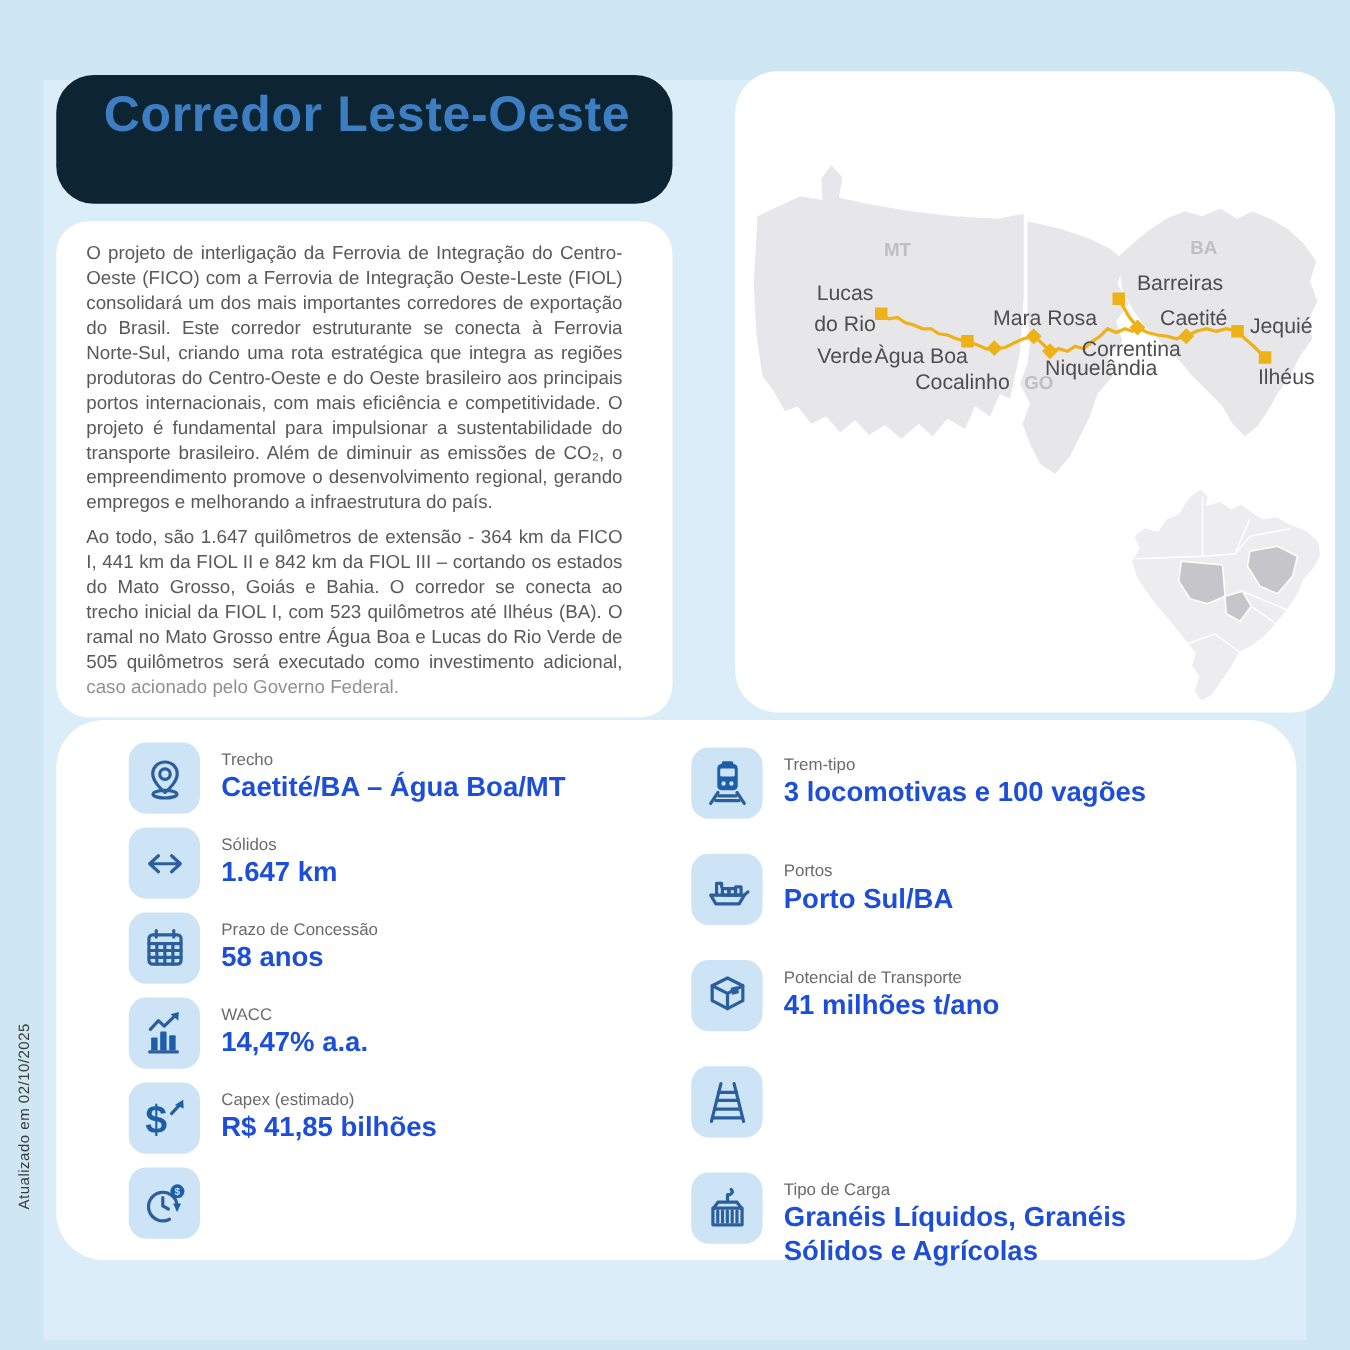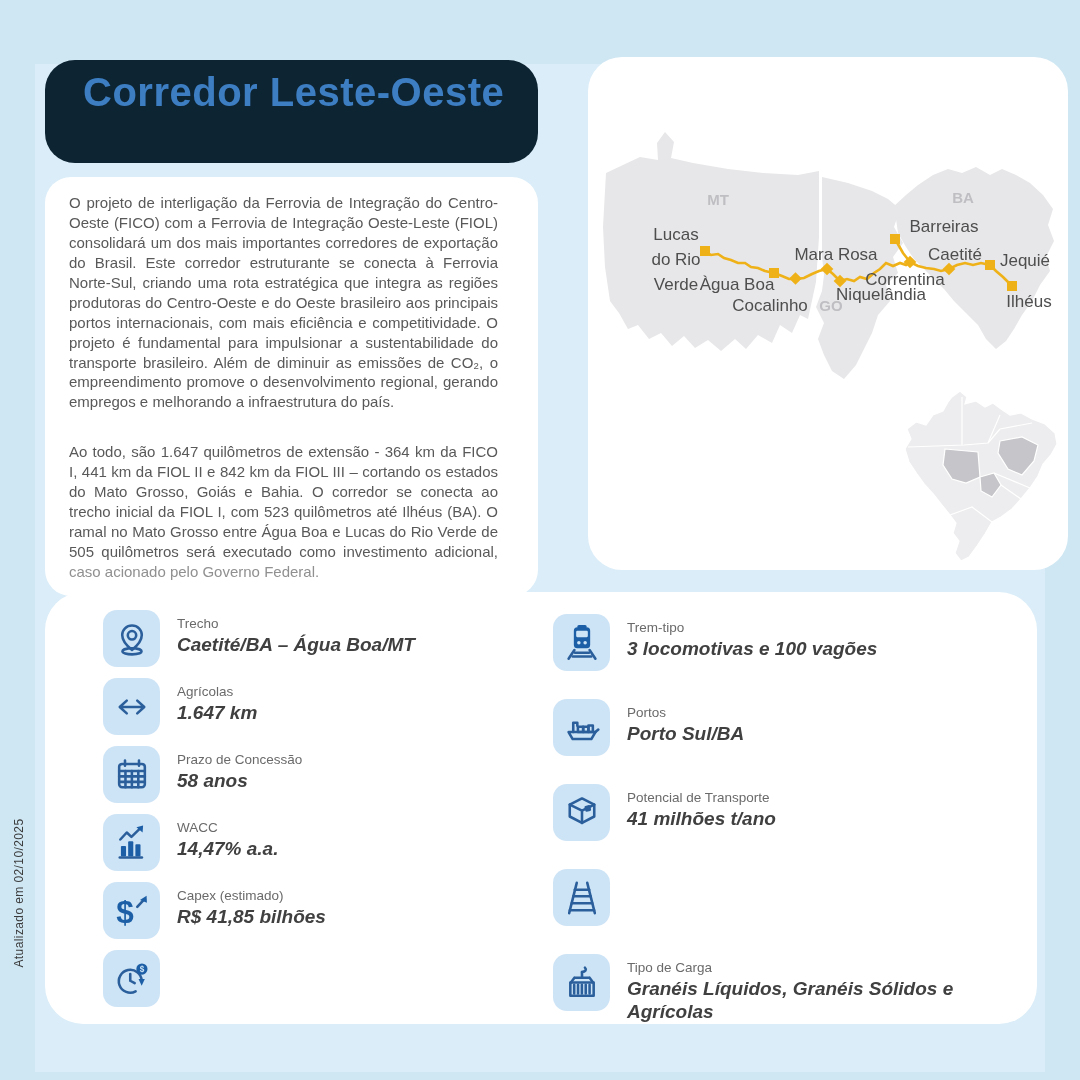--- a/index.html
+++ b/index.html
@@ -8,41 +8,41 @@
   .canvas { position:relative; width:1080px; height:1080px; background:#cfe7f3; overflow:hidden; }
   .inner-panel { position:absolute; left:35px; top:64px; width:1010px; height:1008px; background:#daedf8; }
 
   .title-card { position:absolute; left:45px; top:60px; width:493px; height:103px;
                 background:#0d2433; border-radius:30px; padding:9px 20px 0 38px; }
   .title-card h1 { color:#3d7ec2; font-size:40px; font-weight:bold; line-height:1.18; letter-spacing:0.5px; }
 
   .text-card { position:absolute; left:45px; top:177px; width:493px; min-height:395px;
                background:#ffffff; border-radius:26px; padding:16px 40px 14px 24px; }
   .text-card p { color:#595959; font-size:15px; line-height:1.33; text-align:justify; }
-  .text-card p + p { margin-top:30px; }
+  .text-card p + p { margin-top:8px; }
   .light-tail { color:#909090; }
 
   .map-card { position:absolute; left:588px; top:57px; width:480px; height:513px;
               background:#ffffff; border-radius:34px; overflow:hidden; }
   .map-card svg { display:block; }
   .state-label { fill:#bfbfc3; font-size:15px; font-weight:bold; }
   .city-label  { fill:#4e4e4e; font-size:17px; }
 
-  .bottom-card { position:absolute; left:45px; top:592px; width:992px; height:432px;
+  .bottom-card { position:absolute; left:45px; top:576px; width:992px; height:432px;
                  background:#ffffff; border-radius:38px; }
   .col { position:absolute; display:flex; flex-direction:column; }
   .col-left  { left:58px;  top:18px; gap:11px; }
   .col-right { left:508px; top:22px; gap:28px; }
   .stat-row { display:flex; align-items:flex-start; }
   .tile { width:57px; height:57px; border-radius:14px; background:#cde4f6; flex:0 0 57px;
           display:flex; align-items:center; justify-content:center; }
   .tile svg { width:42px; height:42px; }
   .stat-text { margin-left:17px; padding-top:6px; max-width:330px; }
   .stat-label { color:#6a6a6a; font-size:13.5px; }
-  .stat-value { color:#404040; font-size:19px; font-weight:bold; line-height:1.22; margin-top:2px;font-style:italic; }
+  .stat-value { color:#1d4ed8; font-size:22px; font-weight:bold; line-height:1.22; margin-top:2px; }
 
   .updated-vertical { position:absolute; left:-96px; top:886px; width:230px; text-align:center;
                       transform:rotate(-90deg); color:#3c3c3c; font-size:12px; letter-spacing:0.4px; }
 
   .icon-stroke { stroke:#2b5f9c; stroke-width:2.2; fill:none; stroke-linecap:round; stroke-linejoin:round; }
   .icon-fill { fill:#1d5fa6; }
 </style>
 </head>
 <body>
 
@@ -150,21 +150,21 @@
         </div>
       </div>
 
       <div class="stat-row">
         <div class="tile">
           <svg viewBox="0 0 36 36">
             <path class="icon-stroke" stroke-width="2.5" d="M9,18 L27,18 M13.5,12.5 L7.5,18 L13.5,23.5 M22.5,12.5 L28.5,18 L22.5,23.5"></path>
           </svg>
         </div>
         <div class="stat-text">
-          <div class="stat-label">Agrícolas</div>
+          <div class="stat-label">Sólidos</div>
           <div class="stat-value">1.647 km</div>
         </div>
       </div>
 
       <div class="stat-row">
         <div class="tile">
           <svg viewBox="0 0 36 36">
             <rect class="icon-stroke" x="7" y="8.5" width="22" height="20" rx="2.5"></rect>
             <path class="icon-stroke" d="M12,5.5 L12,10 M24,5.5 L24,10 M7,14.5 L29,14.5"></path>
             <path class="icon-stroke" stroke-width="1.4" d="M12.4,14.5 L12.4,28.5 M17.9,14.5 L17.9,28.5 M23.4,14.5 L23.4,28.5 M7,19.2 L29,19.2 M7,23.9 L29,23.9"></path>

